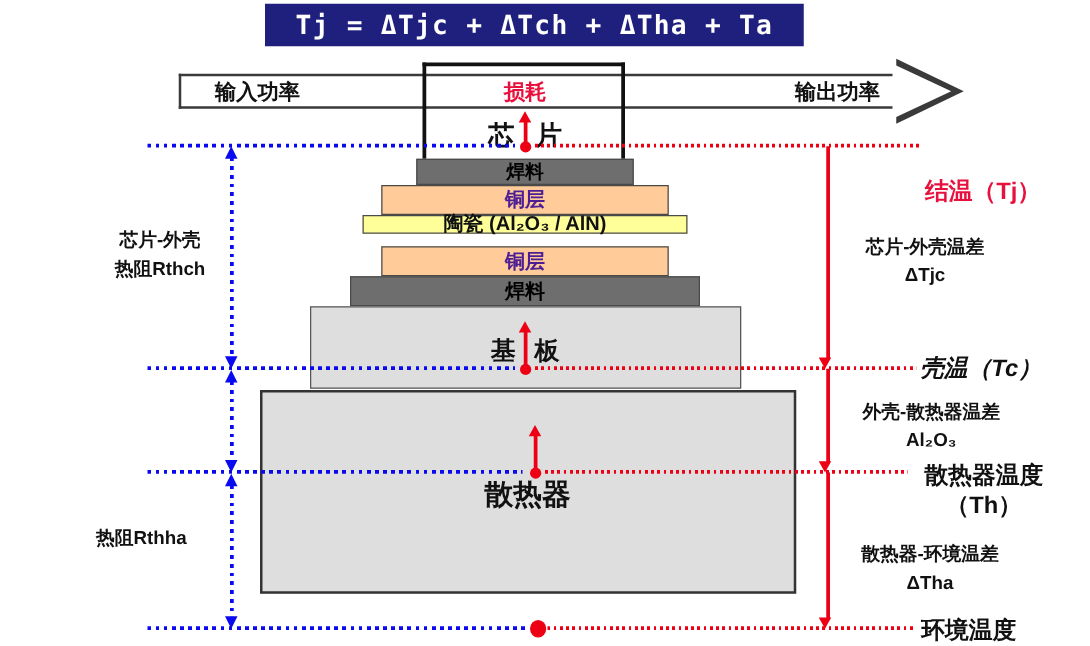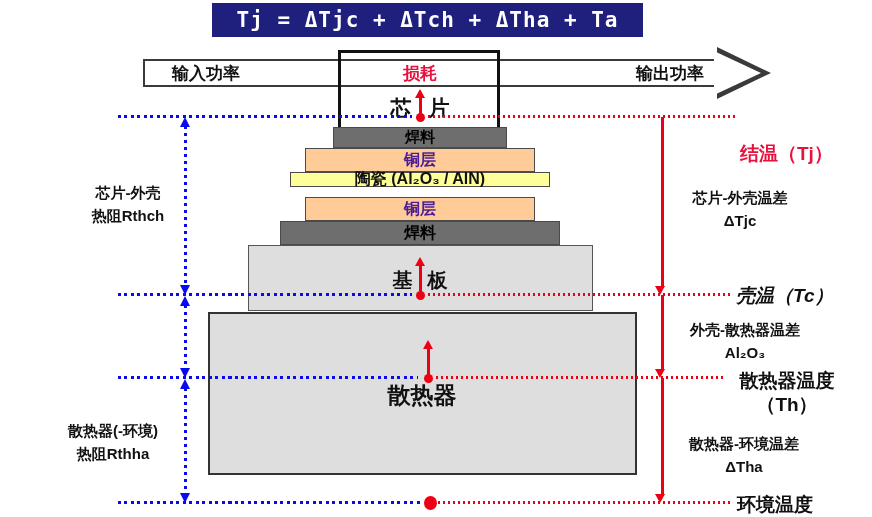--- a/index.html
+++ b/index.html
@@ -111,21 +111,20 @@
   <div class="abs stem-red" style="left:660.5px;top:295px;height:75px;"></div>
   <div class="abs tri" style="left:655px;top:369px;border-left:5.5px solid transparent;border-right:5.5px solid transparent;border-top:9px solid var(--red);"></div>
   <div class="abs stem-red" style="left:660.5px;top:378px;height:117px;"></div>
   <div class="abs tri" style="left:655px;top:494px;border-left:5.5px solid transparent;border-right:5.5px solid transparent;border-top:9px solid var(--red);"></div>
 
   <div class="abs side-label" style="left:43px;top:181px;width:170px;">
     <div>芯片-外壳</div>
     <div>热阻Rthch</div>
   </div>
   <div class="abs side-label" style="left:28px;top:419px;width:170px;">
-    <div>散热器(-环境)</div>
     <div>热阻Rthha</div>
   </div>
 
   <div class="abs side-label" style="left:650px;top:186px;width:180px;">
     <div>芯片-外壳温差</div>
     <div>ΔTjc</div>
   </div>
   <div class="abs side-label" style="left:655px;top:318px;width:180px;">
     <div>外壳-散热器温差</div>
     <div>Al₂O₃</div>

